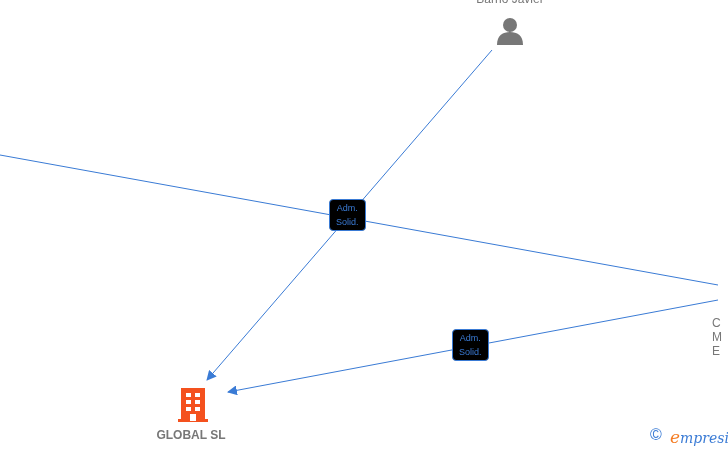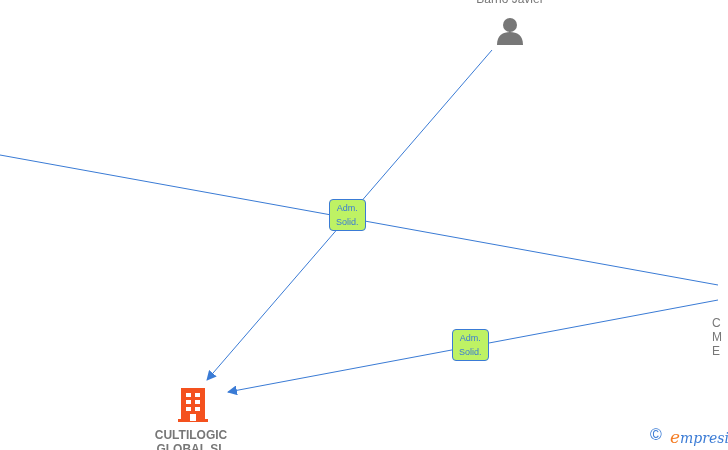--- a/index.html
+++ b/index.html
@@ -1,20 +1,20 @@
 <!DOCTYPE html>
 <html><head>
 <meta charset="utf-8">
 <style>
   html,body{margin:0;padding:0;}
   body{width:728px;height:450px;overflow:hidden;background:#ffffff;position:relative;font-family:"Liberation Sans",sans-serif;}
   #edges{position:absolute;left:0;top:0;width:728px;height:450px;}
   .node-label{position:absolute;color:#777;font-size:12px;text-align:center;line-height:14px;}
   .company-label{font-weight:bold;color:#777;}
-  .edge-label{position:absolute;background:#bef264;border:1px solid #3a7bd5;border-radius:4px;color:#3a7bd5;font-size:9px;line-height:14px;text-align:center;padding:1px 6px;}
+  .edge-label{position:absolute;background:#000000;border:1px solid #3a7bd5;border-radius:4px;color:#3a7bd5;font-size:9px;line-height:14px;text-align:center;padding:1px 6px;}
   .icon{position:absolute;}
   .brand{position:absolute;right:0;bottom:0;width:80px;height:26px;}
   .brand .copy{position:absolute;left:2px;top:2px;font-size:16px;color:#3a7bd5;}
   .brand .name{position:absolute;left:22px;top:3px;font-size:14px;color:#3a7bd5;font-style:italic;font-family:"DejaVu Serif",serif;}
   .brand .e{color:#f47a20;font-size:17px;}
 </style>
 </head>
 <body>
 
 <svg id="edges" viewBox="0 0 728 450">
@@ -53,21 +53,20 @@
       <rect x="17" y="5" width="5" height="4"></rect>
     <rect x="8" y="12" width="5" height="4"></rect>
       <rect x="17" y="12" width="5" height="4"></rect>
     <rect x="8" y="19" width="5" height="4"></rect>
       <rect x="17" y="19" width="5" height="4"></rect>
     <rect x="12" y="26" width="6" height="7"></rect>
   </g>
 </svg>
 
 <div class="node-label company-label" style="left:131px;top:428px;width:120px;">
-  <div>CULTILOGIC</div>
   <div>GLOBAL SL</div>
 </div>
 
 <div class="node-label" style="left:712px;top:302px;width:24px;text-align:left;line-height:14px;">
   <div>&nbsp;</div>
   <div>C</div>
   <div>M</div>
   <div>E</div>
 </div>
 

